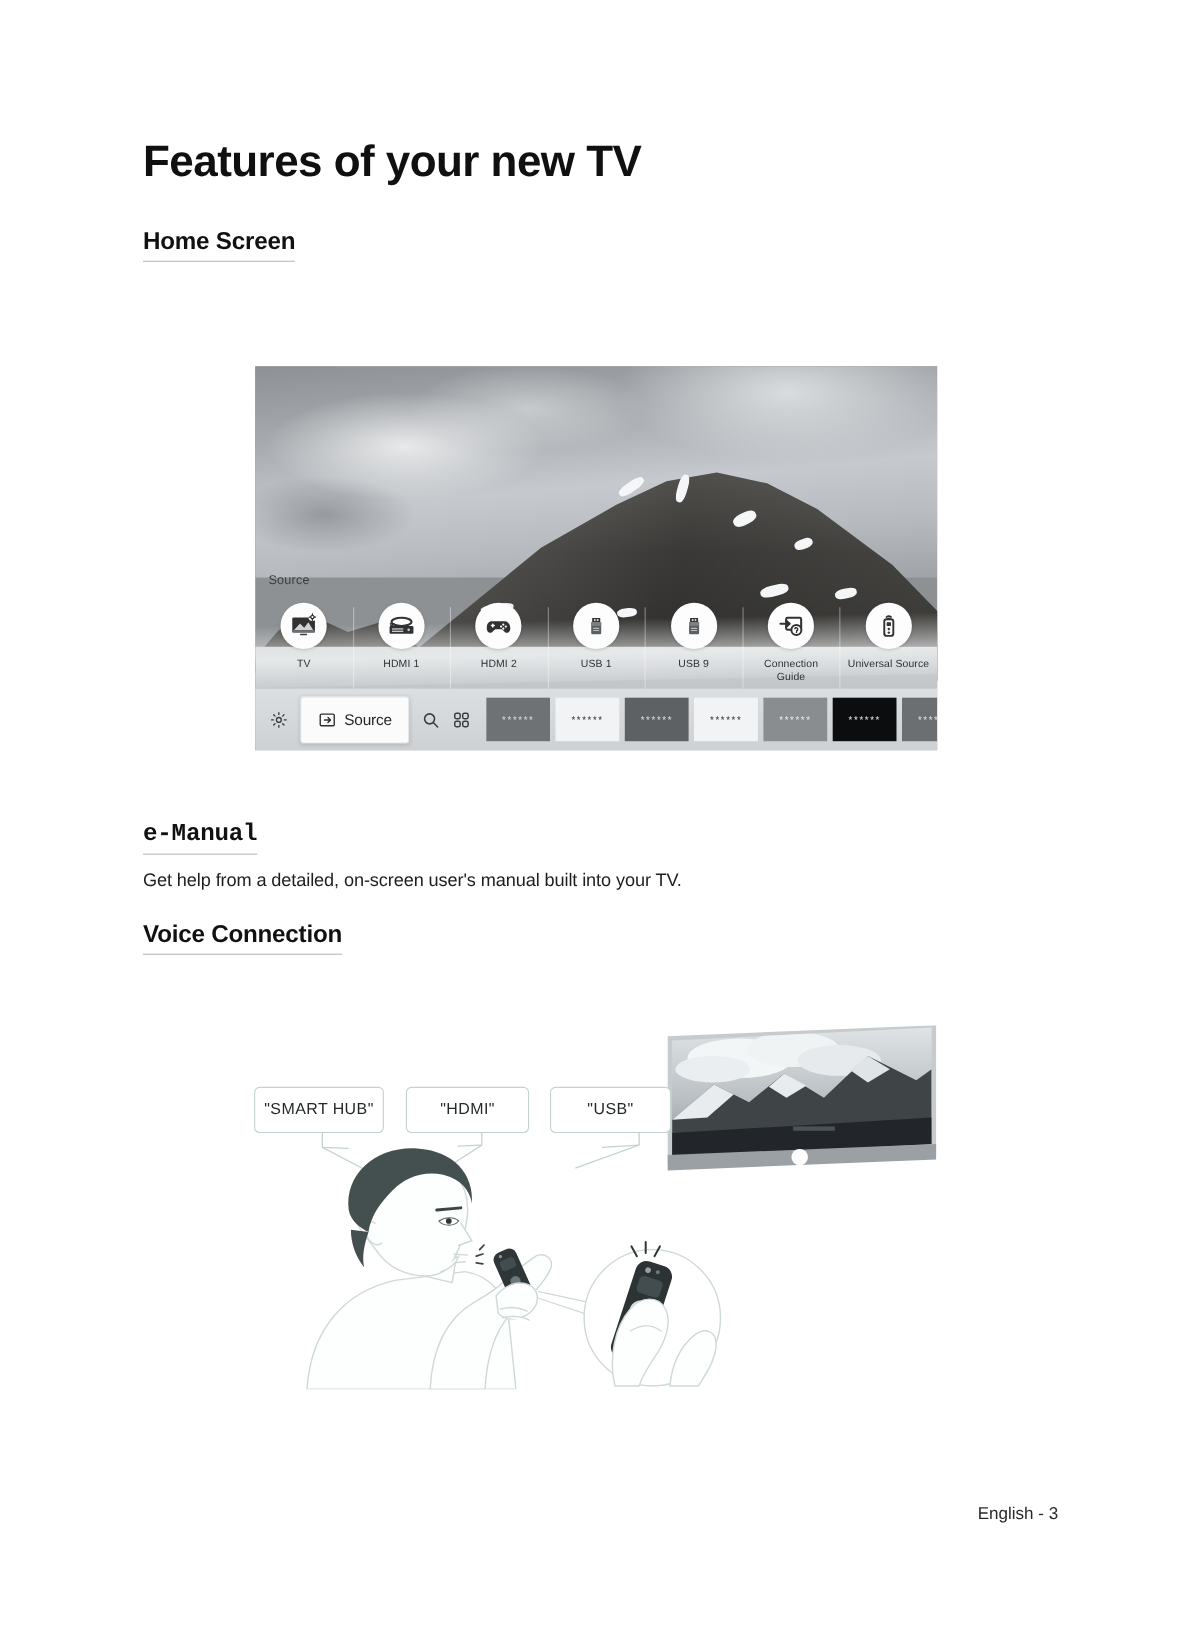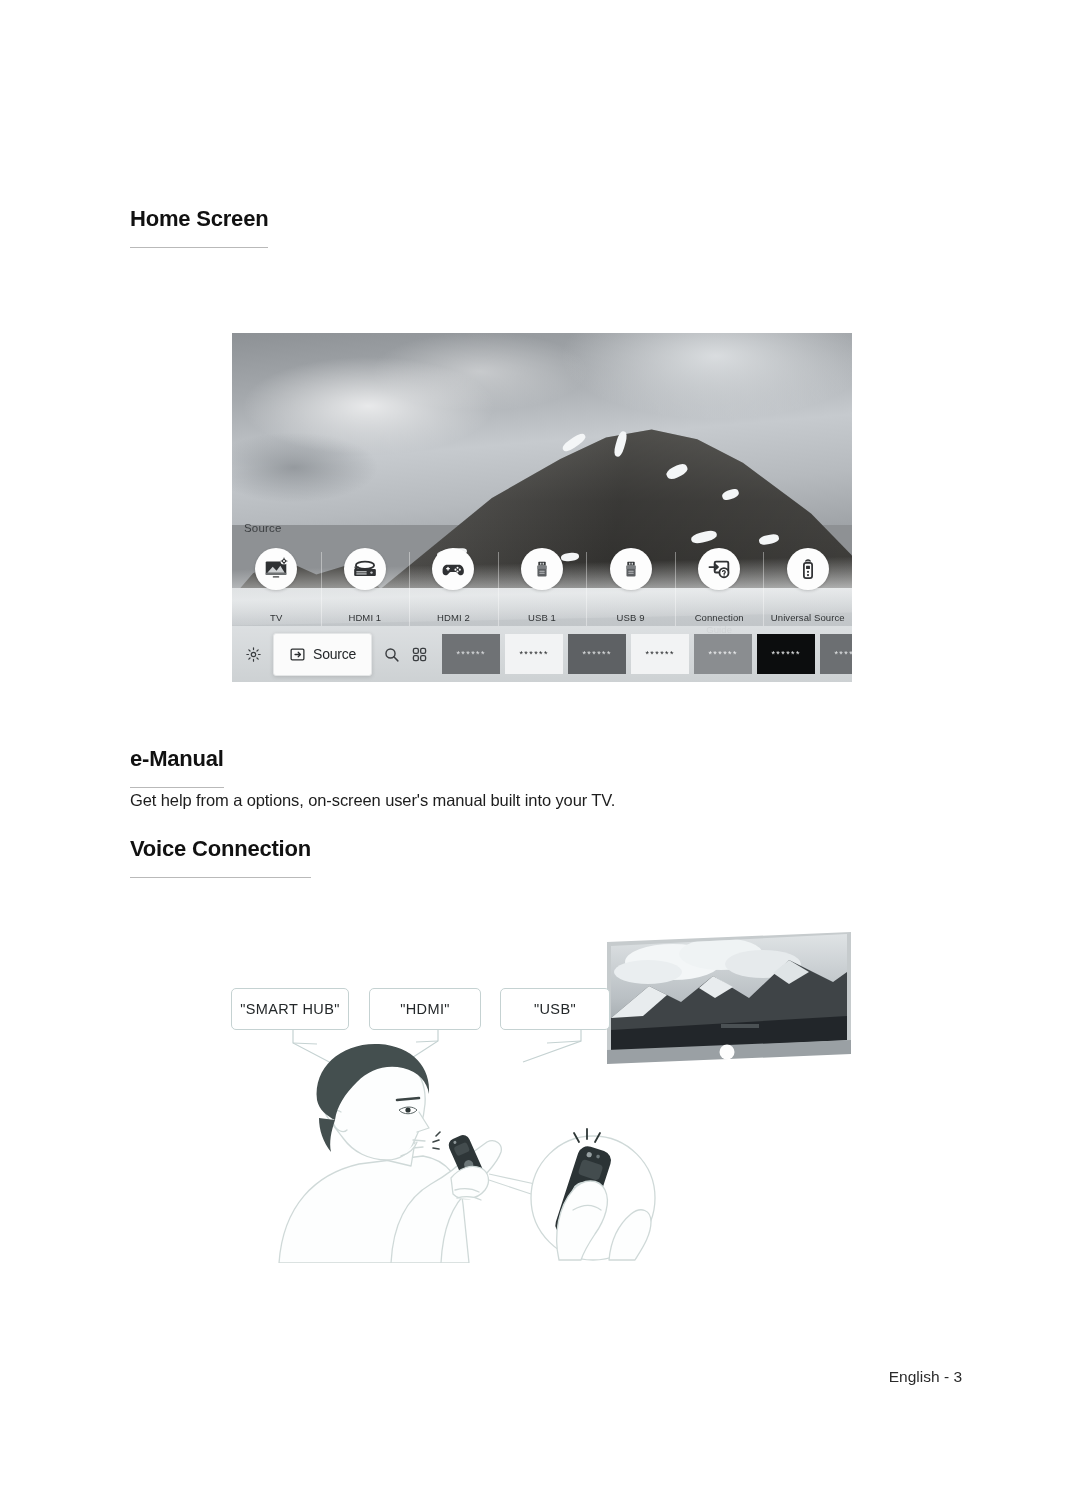--- a/index.html
+++ b/index.html
@@ -14,21 +14,21 @@
 
   
   .page-title {
     position:absolute; left:130px; top:125px;
     font-size:40px; font-weight:bold; letter-spacing:-0.5px;
     color:#101010; white-space:nowrap;
   }
   .h2 {
     position:absolute; left:130px;
     font-size:22px; font-weight:bold; color:#111;
-    padding-bottom:15px; border-bottom:1.5px solid #b9b9b9;
+    padding-bottom:5px; border-bottom:1.5px solid #b9b9b9;
     display:inline-block; letter-spacing:-0.2px;
   }
   .body-text {
     position:absolute; left:130px;
     font-size:16.5px; line-height:31px; color:#1d1d1d;
     letter-spacing:-0.1px;
   }
   .footer {
     position:absolute; right:118px; bottom:108px;
     font-size:15.5px; color:#2a2a2a;text-align:center;
@@ -78,21 +78,21 @@
   .src-label {
     position:absolute; left:12px; top:189px;
     font-size:11.5px; color:#3c3f42; letter-spacing:.2px;
   }
   .src-row {
     position:absolute; left:0; right:0; top:215px; height:85px;
     display:flex; align-items:flex-start;
   }
   .src-item {
     flex:1 1 0; display:flex; flex-direction:column; align-items:center;
-    gap:22px; position:relative;
+    gap:8px; position:relative;
   }
   .src-item + .src-item::before {
     content:""; position:absolute; left:0; top:4px; width:1px; height:74px;
     background:rgba(255,255,255,.38);
   }
   .src-circle {
     width:42px; height:42px; border-radius:50%;
     background:#fdfdfd; display:flex; align-items:center; justify-content:center;
     box-shadow:0 1px 3px rgba(0,0,0,.18);
   }
@@ -140,20 +140,21 @@
   .tv-persp svg { width:100%; height:100%; display:block; }
 
   .person { position:absolute; left:48px; top:118px; width:400px; height:225px; }
   .person svg { width:100%; height:100%; display:block; }
 </style>
 </head>
 <body>
 
 <div class="page">
 
+  <h1 class="page-title">Features of your new TV</h1>
 
   <div class="h2" style="top:206px;">Home Screen</div>
 
   <div class="tv-shot">
     <div class="sky"></div>
     <div class="far-hill"></div>
     <div class="mountain"></div>
     <div class="mtn-shade"></div>
     <div class="snow" style="left:53%; top:30%; width:26px; height:9px; transform:rotate(-34deg);"></div>
     <div class="snow" style="left:62%; top:28%; width:9px;  height:26px; transform:rotate(16deg);"></div>
@@ -313,22 +314,22 @@
         <span class="app-tile" style="background:#5e6164;color:#e3e5e6;">******</span>
         <span class="app-tile" style="background:#f2f3f4;color:#1d1f21;">******</span>
         <span class="app-tile" style="background:#8a8d90;color:#f0f1f2;">******</span>
         <span class="app-tile" style="background:#0c0d0e;color:#f2f3f4;">******</span>
         <span class="app-tile" style="background:#6c6f72;color:#e6e8e9;">******</span>
 
       </div>
     </div>
   </div>
 
-  <div class="h2" style="top:746px;">e-Manual</div>
-  <div class="body-text" style="top:785px; width:828px;">Get help from a options, on-screen user's manual built into your TV.</div>
+  <div class="h2" style="top:746px;font-family:Liberation Mono, monospace;">e-Manual</div>
+  <div class="body-text" style="top:785px; width:828px;">Get help from a detailed, on-screen user's manual built into your TV.</div>
 
   <div class="h2" style="top:836px;">Voice Connection</div>
 
   <div class="voice-art">
 
     <div class="tv-persp">
       <svg viewBox="0 0 252 145">
         <defs>
           <linearGradient id="tvSky" x1="0" y1="0" x2="0" y2="1">
             <stop offset="0%" stop-color="#dfe3e5"></stop>

